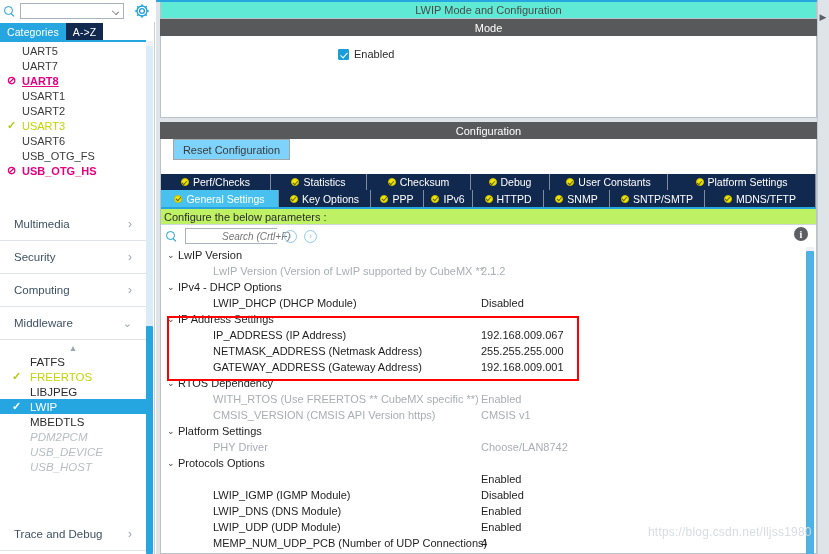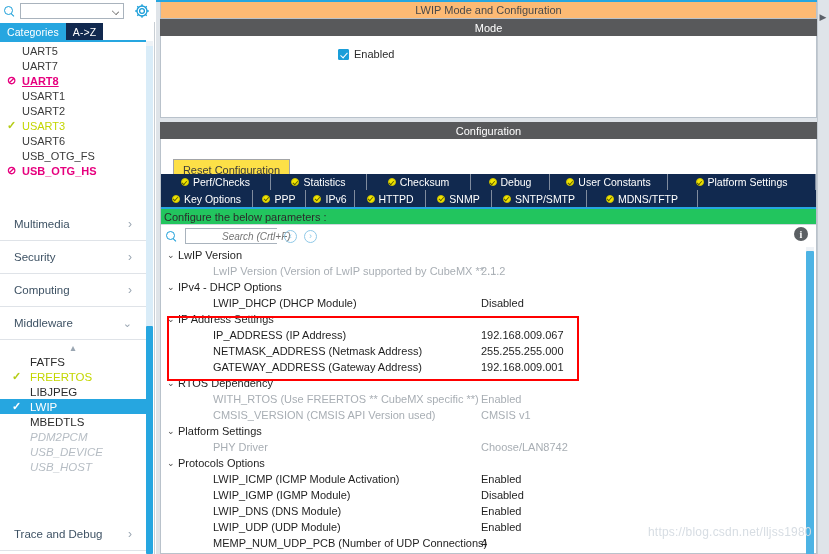--- a/index.html
+++ b/index.html
@@ -129,21 +129,21 @@
   
   #main-panel {
     position: absolute; left: 156px; top: 0; width: 673px; height: 554px;
     background: #dfe4e9;
   }
   #topbar-accent {
     position: absolute; left: 0; top: 0; width: 661px; height: 2px; background: #26a6e0;
   }
   #title-bar {
     position: absolute; left: 4px; top: 2px; width: 657px; height: 17px;
-    background: #fdba74; border: 1px solid #b9c2cb; border-top: none;
+    background: #5eead4; border: 1px solid #b9c2cb; border-top: none;
     display: flex; align-items: center; justify-content: center;
     font-size: 11px; color: #4a4a4a;
   }
   #mode-header {
     position: absolute; left: 4px; top: 19px; width: 657px; height: 17px;
     background: #58595b; color: #fff; font-size: 11px;
     display: flex; align-items: center; justify-content: center; text-align: right;
   }
   #mode-body {
     position: absolute; left: 4px; top: 36px; width: 657px; height: 82px;
@@ -165,22 +165,22 @@
   #config-header {
     position: absolute; left: 4px; top: 122px; width: 657px; height: 17px;
     background: #58595b; color: #fff; font-size: 11px;
     display: flex; align-items: center; justify-content: center;
   }
   #config-body {
     position: absolute; left: 4px; top: 139px; width: 657px; height: 415px;
     background: #ffffff; border: 1px solid #b9c2cb; border-top: none;
   }
   #reset-btn {
-    position: absolute; left: 12px; top: 20px; width: 117px; height: 21px;
-    background: #fde047; border: 1px solid #a3a5a7;
+    position: absolute; left: 12px; top: 0; width: 117px; height: 21px;
+    background: #7dd3fc; border: 1px solid #a3a5a7;
     display: flex; align-items: center; justify-content: center;
     font-size: 11px; color: #3b3b3b;
   }
 
   
   #tab-row-top {
     position: absolute; left: 0px; top: 35px; width: 655px; height: 16px;
     display: flex; background: #11294f;
   }
   #tab-row-bottom {
@@ -203,21 +203,21 @@
     transform: rotate(42deg);
   }
   #tab-underline {
     position: absolute; left: 0; top: 68px; width: 655px; height: 2px; background: #26a6e0;
   }
 
   #configure-label {
     position: absolute; left: 0px; top: 70px; width: 655px; height: 16px;
     display: flex; align-items: center; padding-left: 3px;
     font-size: 11px; color: #2b2b2b; border-bottom: 1px solid #cfd6dd;
-    background: #22c55e;
+    background: #bef264;
   }
   #search-toolbar {
     position: absolute; left: 0px; top: 86px; width: 655px; height: 22px;
     display: flex; align-items: center; gap: 7px; padding-left: 4px; background:#fff;
   }
   #tree-search {
     width: 92px; height: 16px; border: 1px solid #a9b3bd; background:#fff;
     display: flex; align-items: center; padding-left: 33px;
   }
   #tree-search input {
@@ -444,20 +444,24 @@
           <div class="ctab" style="width: 118px;">
             <span class="dot"></span>
             <span>User Constants</span>
           </div>
           <div class="ctab" style="width: 148px;">
             <span class="dot"></span>
             <span>Platform Settings</span>
           </div>
         </div>
       <div id="tab-row-bottom">
+          <div class="ctab active" style="width: 118px;">
+            <span class="dot"></span>
+            <span>General Settings</span>
+          </div>
           <div class="ctab" style="width: 92px;">
             <span class="dot"></span>
             <span>Key Options</span>
           </div>
           <div class="ctab" style="width: 53px;">
             <span class="dot"></span>
             <span>PPP</span>
           </div>
           <div class="ctab" style="width: 49px;">
             <span class="dot"></span>
@@ -529,37 +533,36 @@
           </div>
           <div class="grp">
             <span class="tw">⌄</span>
             <span>RTOS Dependency</span>
           </div>
           <div class="prow muted">
             <span class="pname">WITH_RTOS (Use FREERTOS ** CubeMX specific **)</span>
             <span class="pval">Enabled</span>
           </div>
           <div class="prow muted">
-            <span class="pname">CMSIS_VERSION (CMSIS API Version used)</span>
+            <span class="pname">CMSIS_VERSION (CMSIS API Version https)</span>
             <span class="pval">CMSIS v1</span>
           </div>
           <div class="grp">
             <span class="tw">⌄</span>
             <span>Platform Settings</span>
           </div>
           <div class="prow muted">
             <span class="pname">PHY Driver</span>
             <span class="pval">Choose/LAN8742</span>
           </div>
           <div class="grp">
             <span class="tw">⌄</span>
             <span>Protocols Options</span>
           </div>
           <div class="prow">
-            <span class="pname">LWIP_ICMP (ICMP Module Activation)</span>
             <span class="pval">Enabled</span>
           </div>
           <div class="prow">
             <span class="pname">LWIP_IGMP (IGMP Module)</span>
             <span class="pval">Disabled</span>
           </div>
           <div class="prow">
             <span class="pname">LWIP_DNS (DNS Module)</span>
             <span class="pval">Enabled</span>
           </div>

